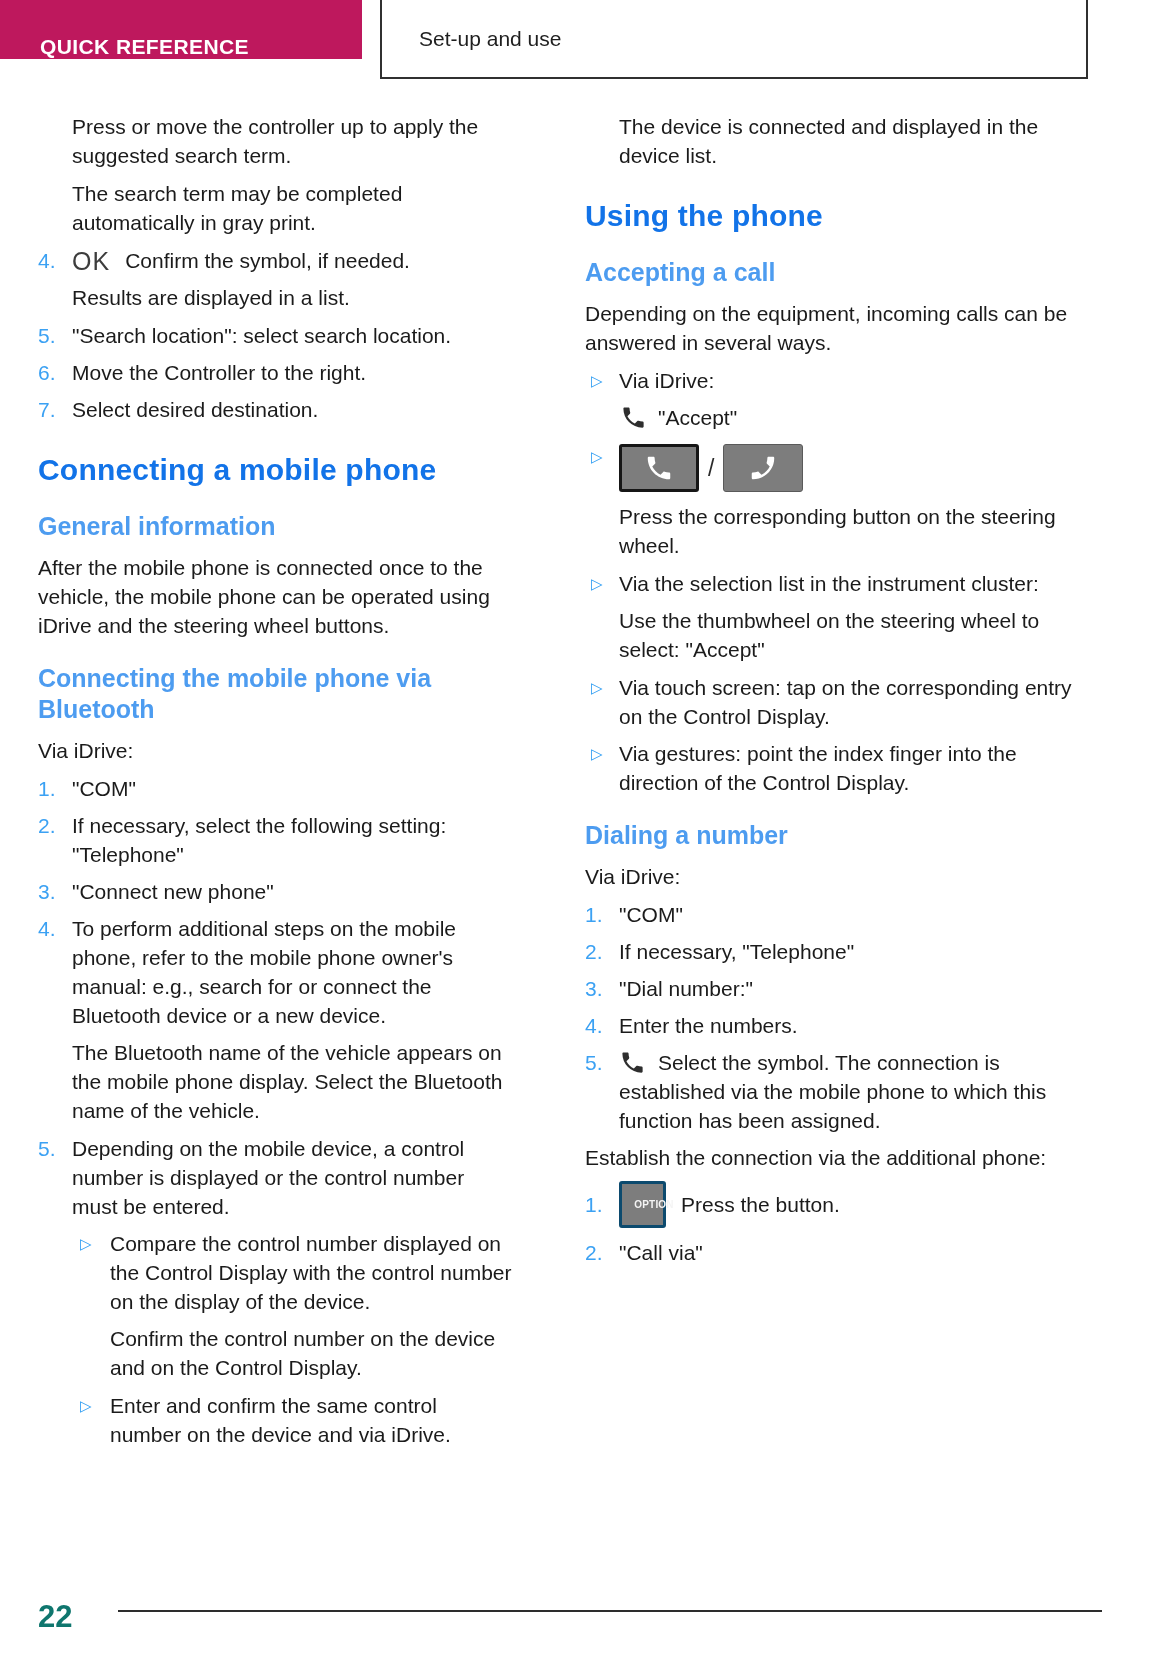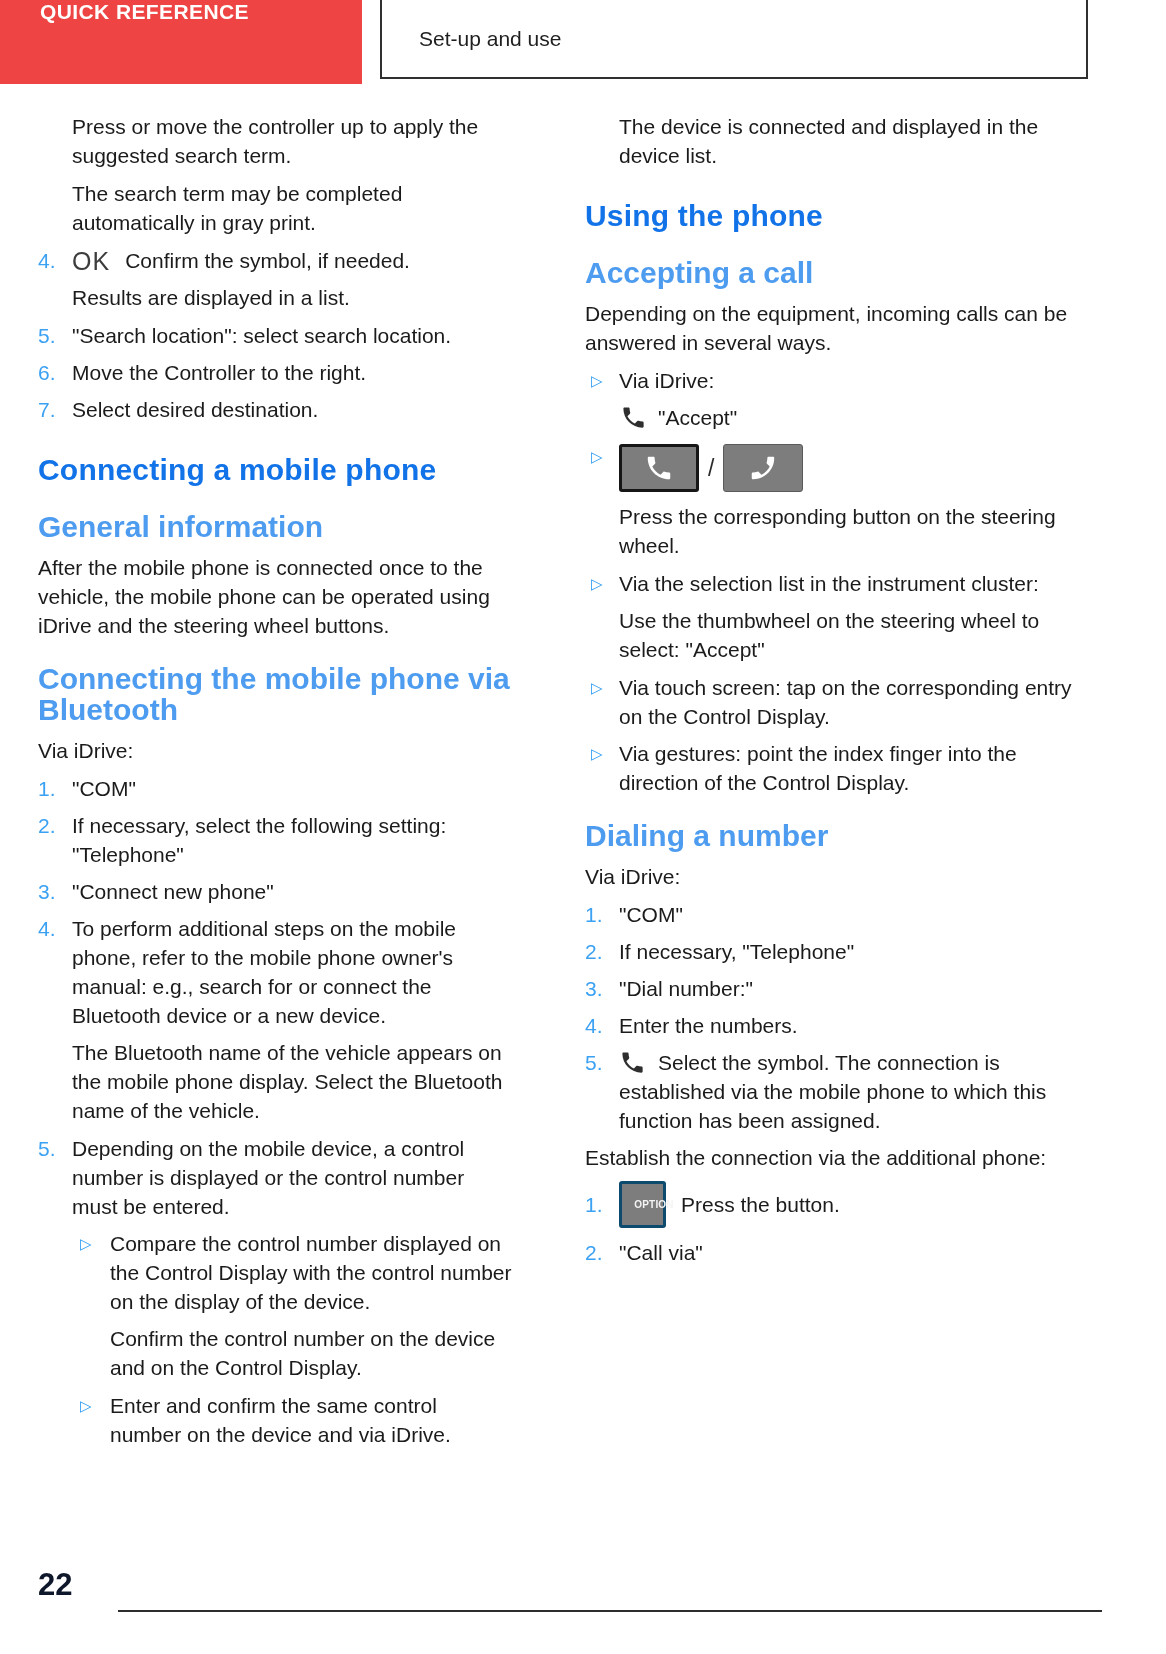--- a/index.html
+++ b/index.html
@@ -4,22 +4,22 @@
 <style>
   * { margin:0; padding:0; box-sizing:border-box; }
   html,body { background:#ffffff; }
   body { font-family:"Liberation Sans", sans-serif; }
   .page {
     position:relative; width:1166px; height:1654px; background:#ffffff;
     overflow:hidden; color:#1b1b1b;
   }
   
   .black-tab {
-    position:absolute; left:0; top:0; width:362px; height:84px;
-    background:#ef4444; display:flex; align-items:flex-start;
+    position:absolute; left:0; top:0; width:362px; height:59px;
+    background:#be185d; display:flex; align-items:flex-end;
   }
   .black-tab .tab-label {
     color:#ffffff; font-weight:700; font-size:21px; letter-spacing:.4px;
     padding-left:40px;
   }
   .chapter-box {
     position:absolute; left:380px; top:-2px; width:708px; height:81px;
     border:2px solid #303030; display:flex; align-items:center;
   }
   .chapter-box .chapter-label { font-size:21px; color:#1f1f1f; padding-left:37px; }
@@ -30,21 +30,21 @@
     display:grid; grid-template-columns:474px 505px; column-gap:73px;
     font-size:21px; line-height:29px;
   }
   .col { min-width:0; }
 
   h1.doc-h1 {
     color:#1273e8; font-size:30px; line-height:36px; font-weight:700;
     margin:28px 0 16px; letter-spacing:.2px;
   }
   h2.doc-h2 {
-    color:#4d9cf0; font-size:30px; line-height:31px; font-weight:700;
+    color:#4d9cf0; font-size:25px; line-height:31px; font-weight:700;
     margin:23px 0 11px;
   }
   p { margin:0 0 9px; }
   .ind1 { padding-left:34px; }   
   .ind2 { padding-left:72px; }   
 
   .li { display:flex; margin:0 0 8px; }
   .li .num { flex:none; width:34px; color:#3ba1f3; }
   .li .body { flex:1; min-width:0; }
 
@@ -86,21 +86,21 @@
     display:inline-flex; align-items:center; justify-content:center;
     width:47px; height:47px; background:#7d7d7d; border:3px solid #0c4a6e;
     border-radius:3px; margin-right:15px;padding-left:23px;
   }
   .option-key span {
     color:#f4f4f4; font-size:10px; font-weight:700; letter-spacing:.2px;
   }
 
   
   .page-num {
-    position:absolute; left:38px; top:1567px; font-size:31px; font-weight:700; color:#0f172a;
+    position:absolute; left:38px; top:1599px; font-size:31px; font-weight:700; color:#0f766e;
   }
   .footer-rule {
     position:absolute; left:118px; top:1610px; width:984px; height:2px; background:#2d2d2d;
   }
 </style>
 </head>
 <body>
 
 <svg width="0" height="0" style="position:absolute">
   <defs>

